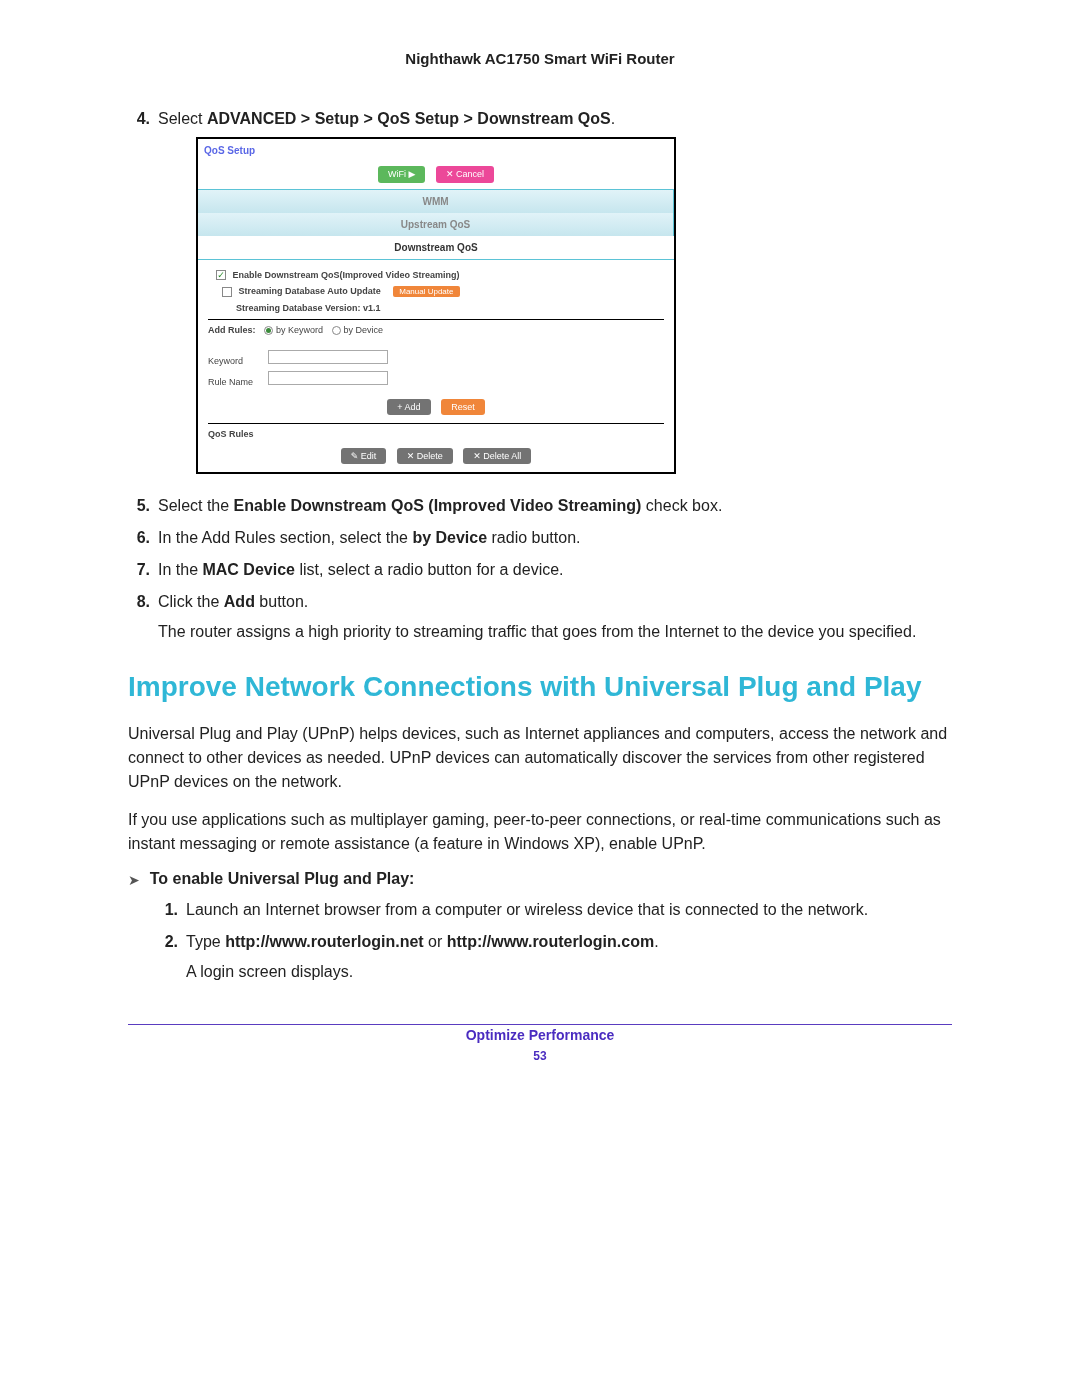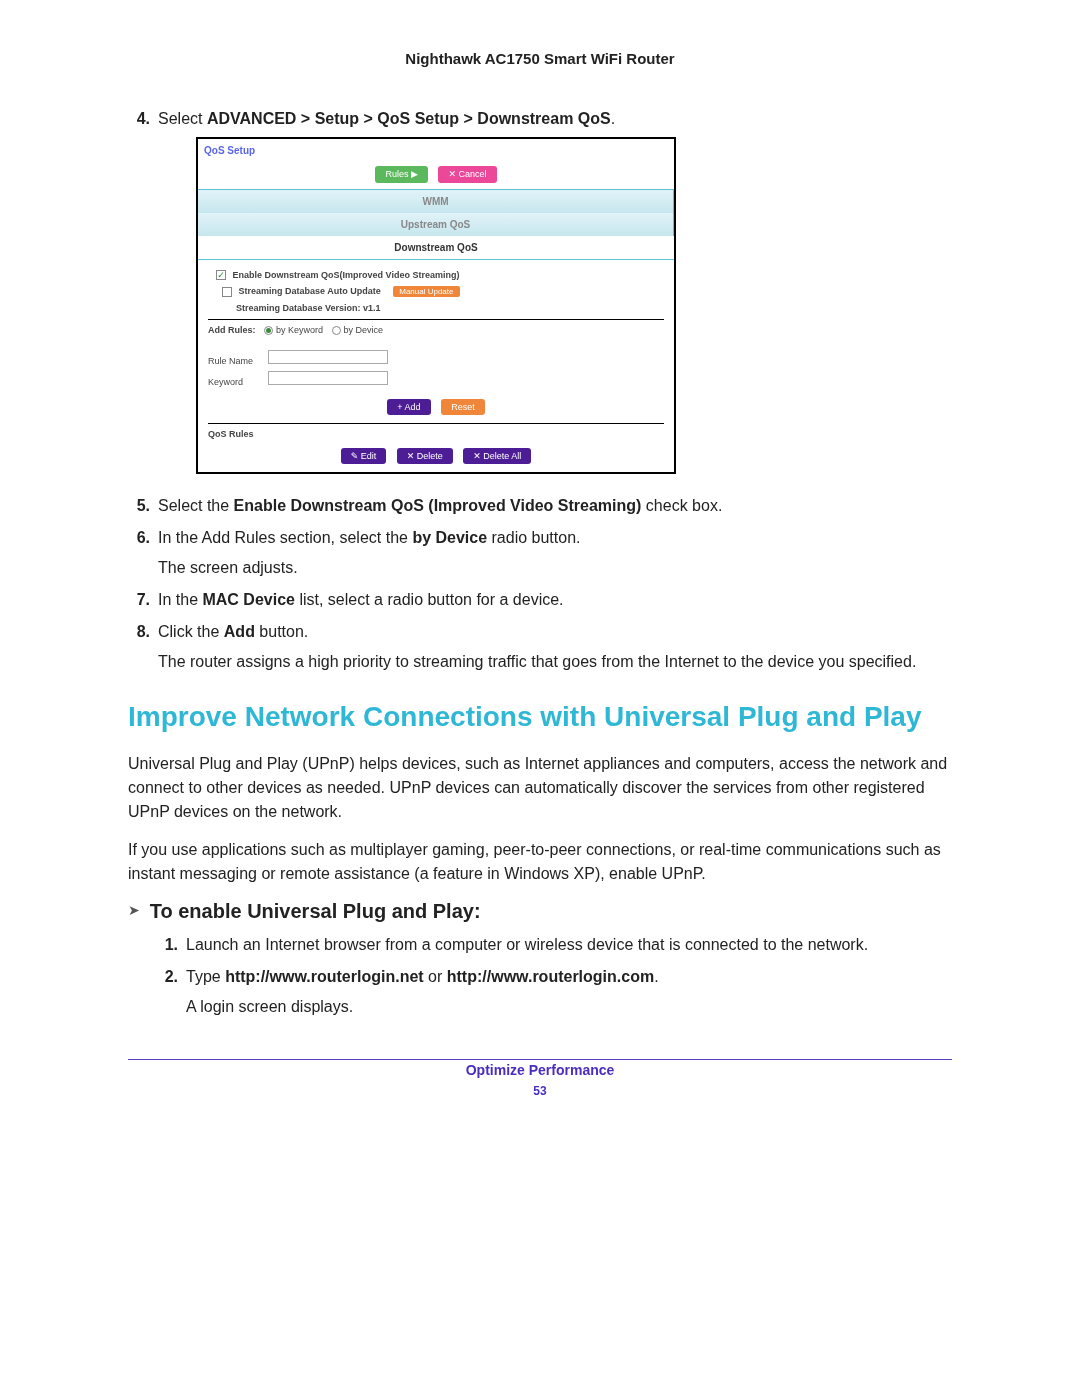--- a/index.html
+++ b/index.html
@@ -40,21 +40,21 @@
     color: #444;
   }
   .qos-title { color: #5a67e6; font-size: 10px; padding: 4px 6px; font-weight: bold; }
   .qos-btnrow { text-align: center; padding: 4px 0 6px; }
   .pill {
     display: inline-block; border-radius: 3px; color: #fff; font-size: 9px;
     padding: 2px 10px; margin: 0 4px; line-height: 1.4;
   }
   .pill.green { background: #5cb85c; }
   .pill.blue  { background: #ec4899; }
-  .pill.dark  { background: #4c1d95; }
+  .pill.dark  { background: #737373; }
   .pill.orange{ background: #f0863a; }
   .tabrow { display: flex; border-top: 1px solid #5bc3d6; border-bottom: 1px solid #5bc3d6; flex-direction: column; }
   .tabrow .tab {
     flex: 1; text-align: center; padding: 4px 0; font-weight: bold; font-size: 10px;
     background: linear-gradient(#e1f3f8,#c6e6ee);
     border-right: 1px solid #5bc3d6;
   }
   .tabrow .tab:last-child { border-right: none; }
   .tabrow .tab.active { background: #fff; color: #333; }
   .tabrow .tab.mid { color: #888; }
@@ -92,21 +92,21 @@
   .section-heading {
     color: #2fb7d6;
     font-weight: bold;
     font-size: 28px;
     line-height: 1.2;
     margin: 26px 0 18px;
   }
   .body-p { font-size: 16px; line-height: 1.5; margin: 10px 0 14px; }
   .arrow-line { display:flex; gap:10px; margin: 14px 0 10px; }
   .arrow { color:#555; font-size:14px; padding-top:2px;}
-  .arrow-text { font-weight: bold; font-size: 20px; }
+  .arrow-text { font-weight: bold; font-size: 16px; }
   .sub-ol { list-style:none; }
   .sub-ol > li { display:flex; gap:8px; margin:6px 0 8px 28px; font-size:16px; line-height:1.5; }
   .sub-num { font-weight:bold; min-width:22px; text-align:right; flex:none;}
   .footer-rule { border:none; border-top:1px solid #5a3cc0; margin-top:40px; }
   .footer { text-align:center; margin-top:2px; }
   .footer .f1 { color: #4a2cc0; font-weight:bold; font-size:14px; }
   .footer .f2 { color: #4a2cc0; font-weight:bold; font-size:12px; margin-top:6px; }
 </style>
 </head>
 <body>
@@ -118,21 +118,21 @@
   <ol class="step-list">
     <li>
       <span class="step-num">4.</span>
       <div class="step-body">
         <span>Select </span><span class="bold">ADVANCED &gt; Setup &gt; QoS Setup &gt; Downstream QoS</span><span>.</span>
 
         
         <div class="qos-panel">
           <div class="qos-title">QoS Setup</div>
           <div class="qos-btnrow">
-            <span class="pill green">Rules ▶</span>
+            <span class="pill green">WiFi ▶</span>
             <span class="pill blue">✕ Cancel</span>
           </div>
           <div class="tabrow">
             <div class="tab first">WMM</div>
             <div class="tab mid">Upstream QoS</div>
             <div class="tab active">Downstream QoS</div>
           </div>
           <div class="qos-inner">
             <div class="checkline">
               <span class="check on"></span>
@@ -144,22 +144,22 @@
               <span class="small-btn">Manual Update</span>
             </div>
             <div class="checkline bold" style="margin-left:28px;">Streaming Database Version: v1.1</div>
             <hr class="divider">
             <div class="formrow">
               <span class="bold">Add Rules:</span>
               <span class="radio on"></span><span>by Keyword</span>
               <span class="radio"></span><span>by Device</span>
             </div>
             <div style="height:6px;"></div>
+            <div class="formrow"><label>Keyword</label><span class="txt"></span></div>
             <div class="formrow"><label>Rule Name</label><span class="txt"></span></div>
-            <div class="formrow"><label>Keyword</label><span class="txt"></span></div>
             <div class="btnrow2">
               <span class="pill dark">+ Add</span>
               <span class="pill orange">Reset</span>
             </div>
             <hr class="divider">
             <div class="bold">QoS Rules</div>
             <div class="btnrow2">
               <span class="pill dark">✎ Edit</span>
               <span class="pill dark">✕ Delete</span>
               <span class="pill dark">✕ Delete All</span>
@@ -172,21 +172,20 @@
     <li>
       <span class="step-num">5.</span>
       <div class="step-body">
         <span>Select the </span><span class="bold">Enable Downstream QoS (Improved Video Streaming)</span><span> check box.</span>
       </div>
     </li>
     <li>
       <span class="step-num">6.</span>
       <div class="step-body">
         <span>In the Add Rules section, select the </span><span class="bold">by Device</span><span> radio button.</span>
-        <p>The screen adjusts.</p>
       </div>
     </li>
     <li>
       <span class="step-num">7.</span>
       <div class="step-body">
         <span>In the </span><span class="bold">MAC Device</span><span> list, select a radio button for a device.</span>
       </div>
     </li>
     <li>
       <span class="step-num">8.</span>

